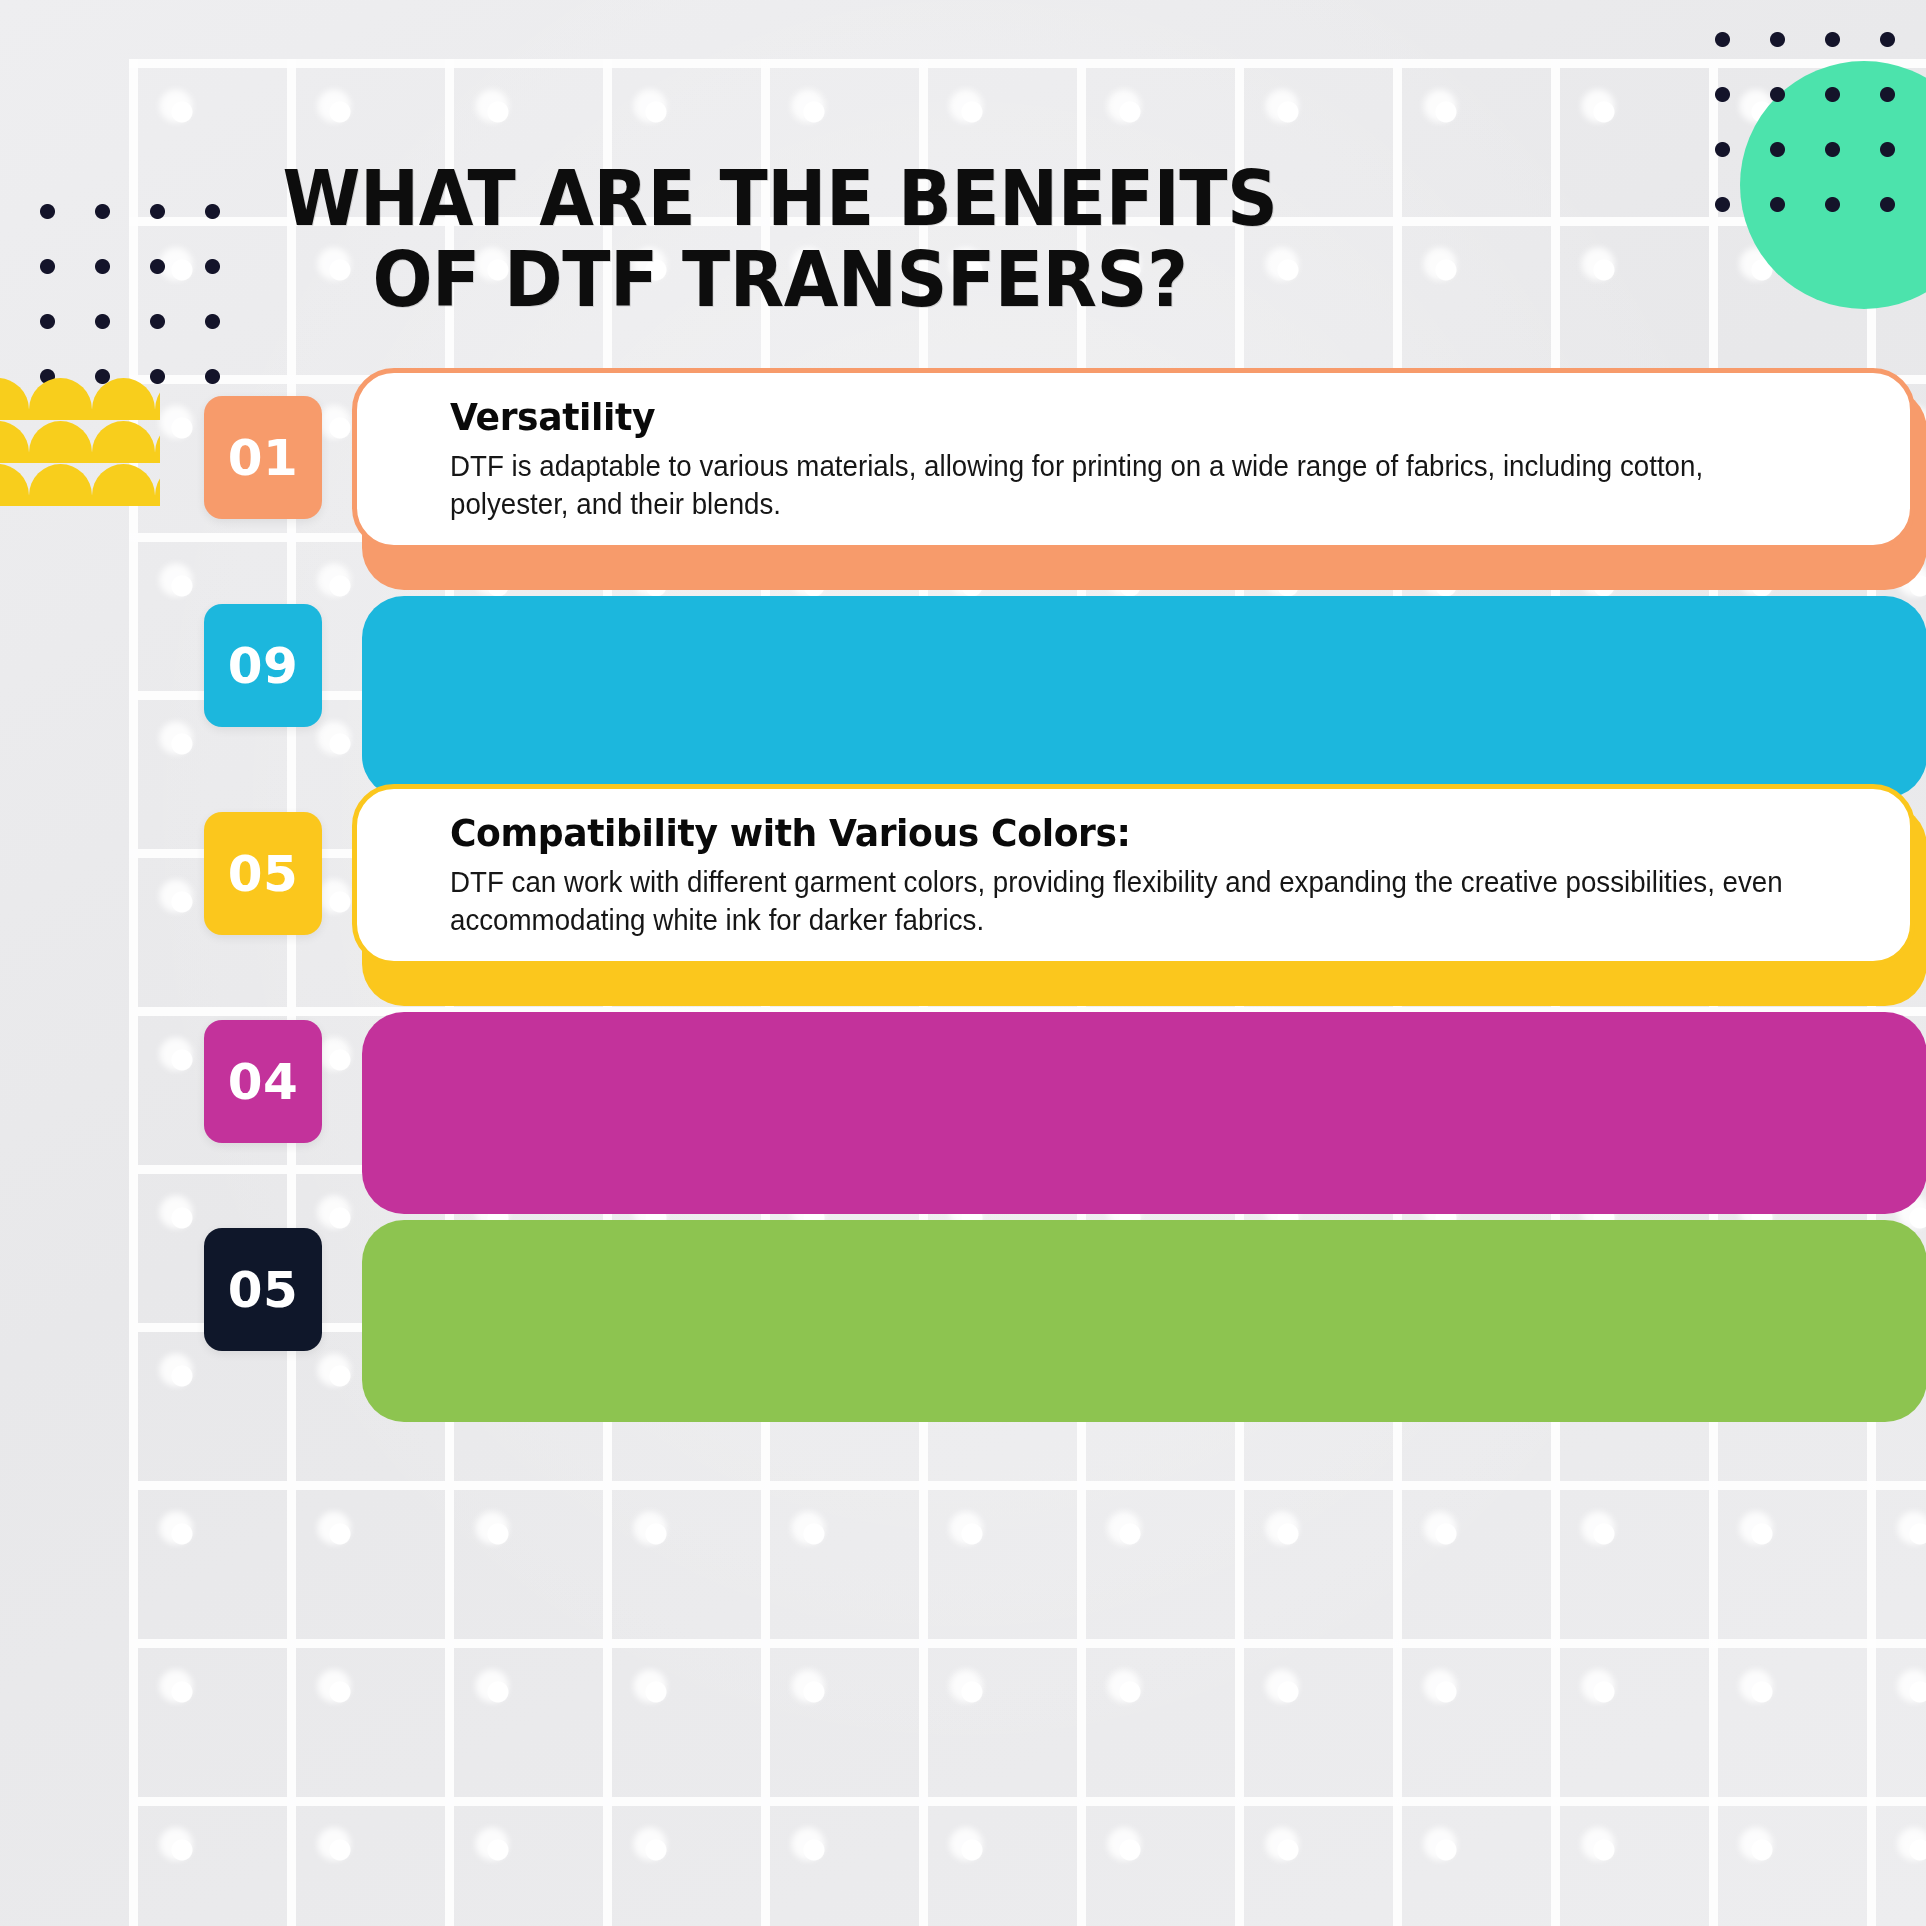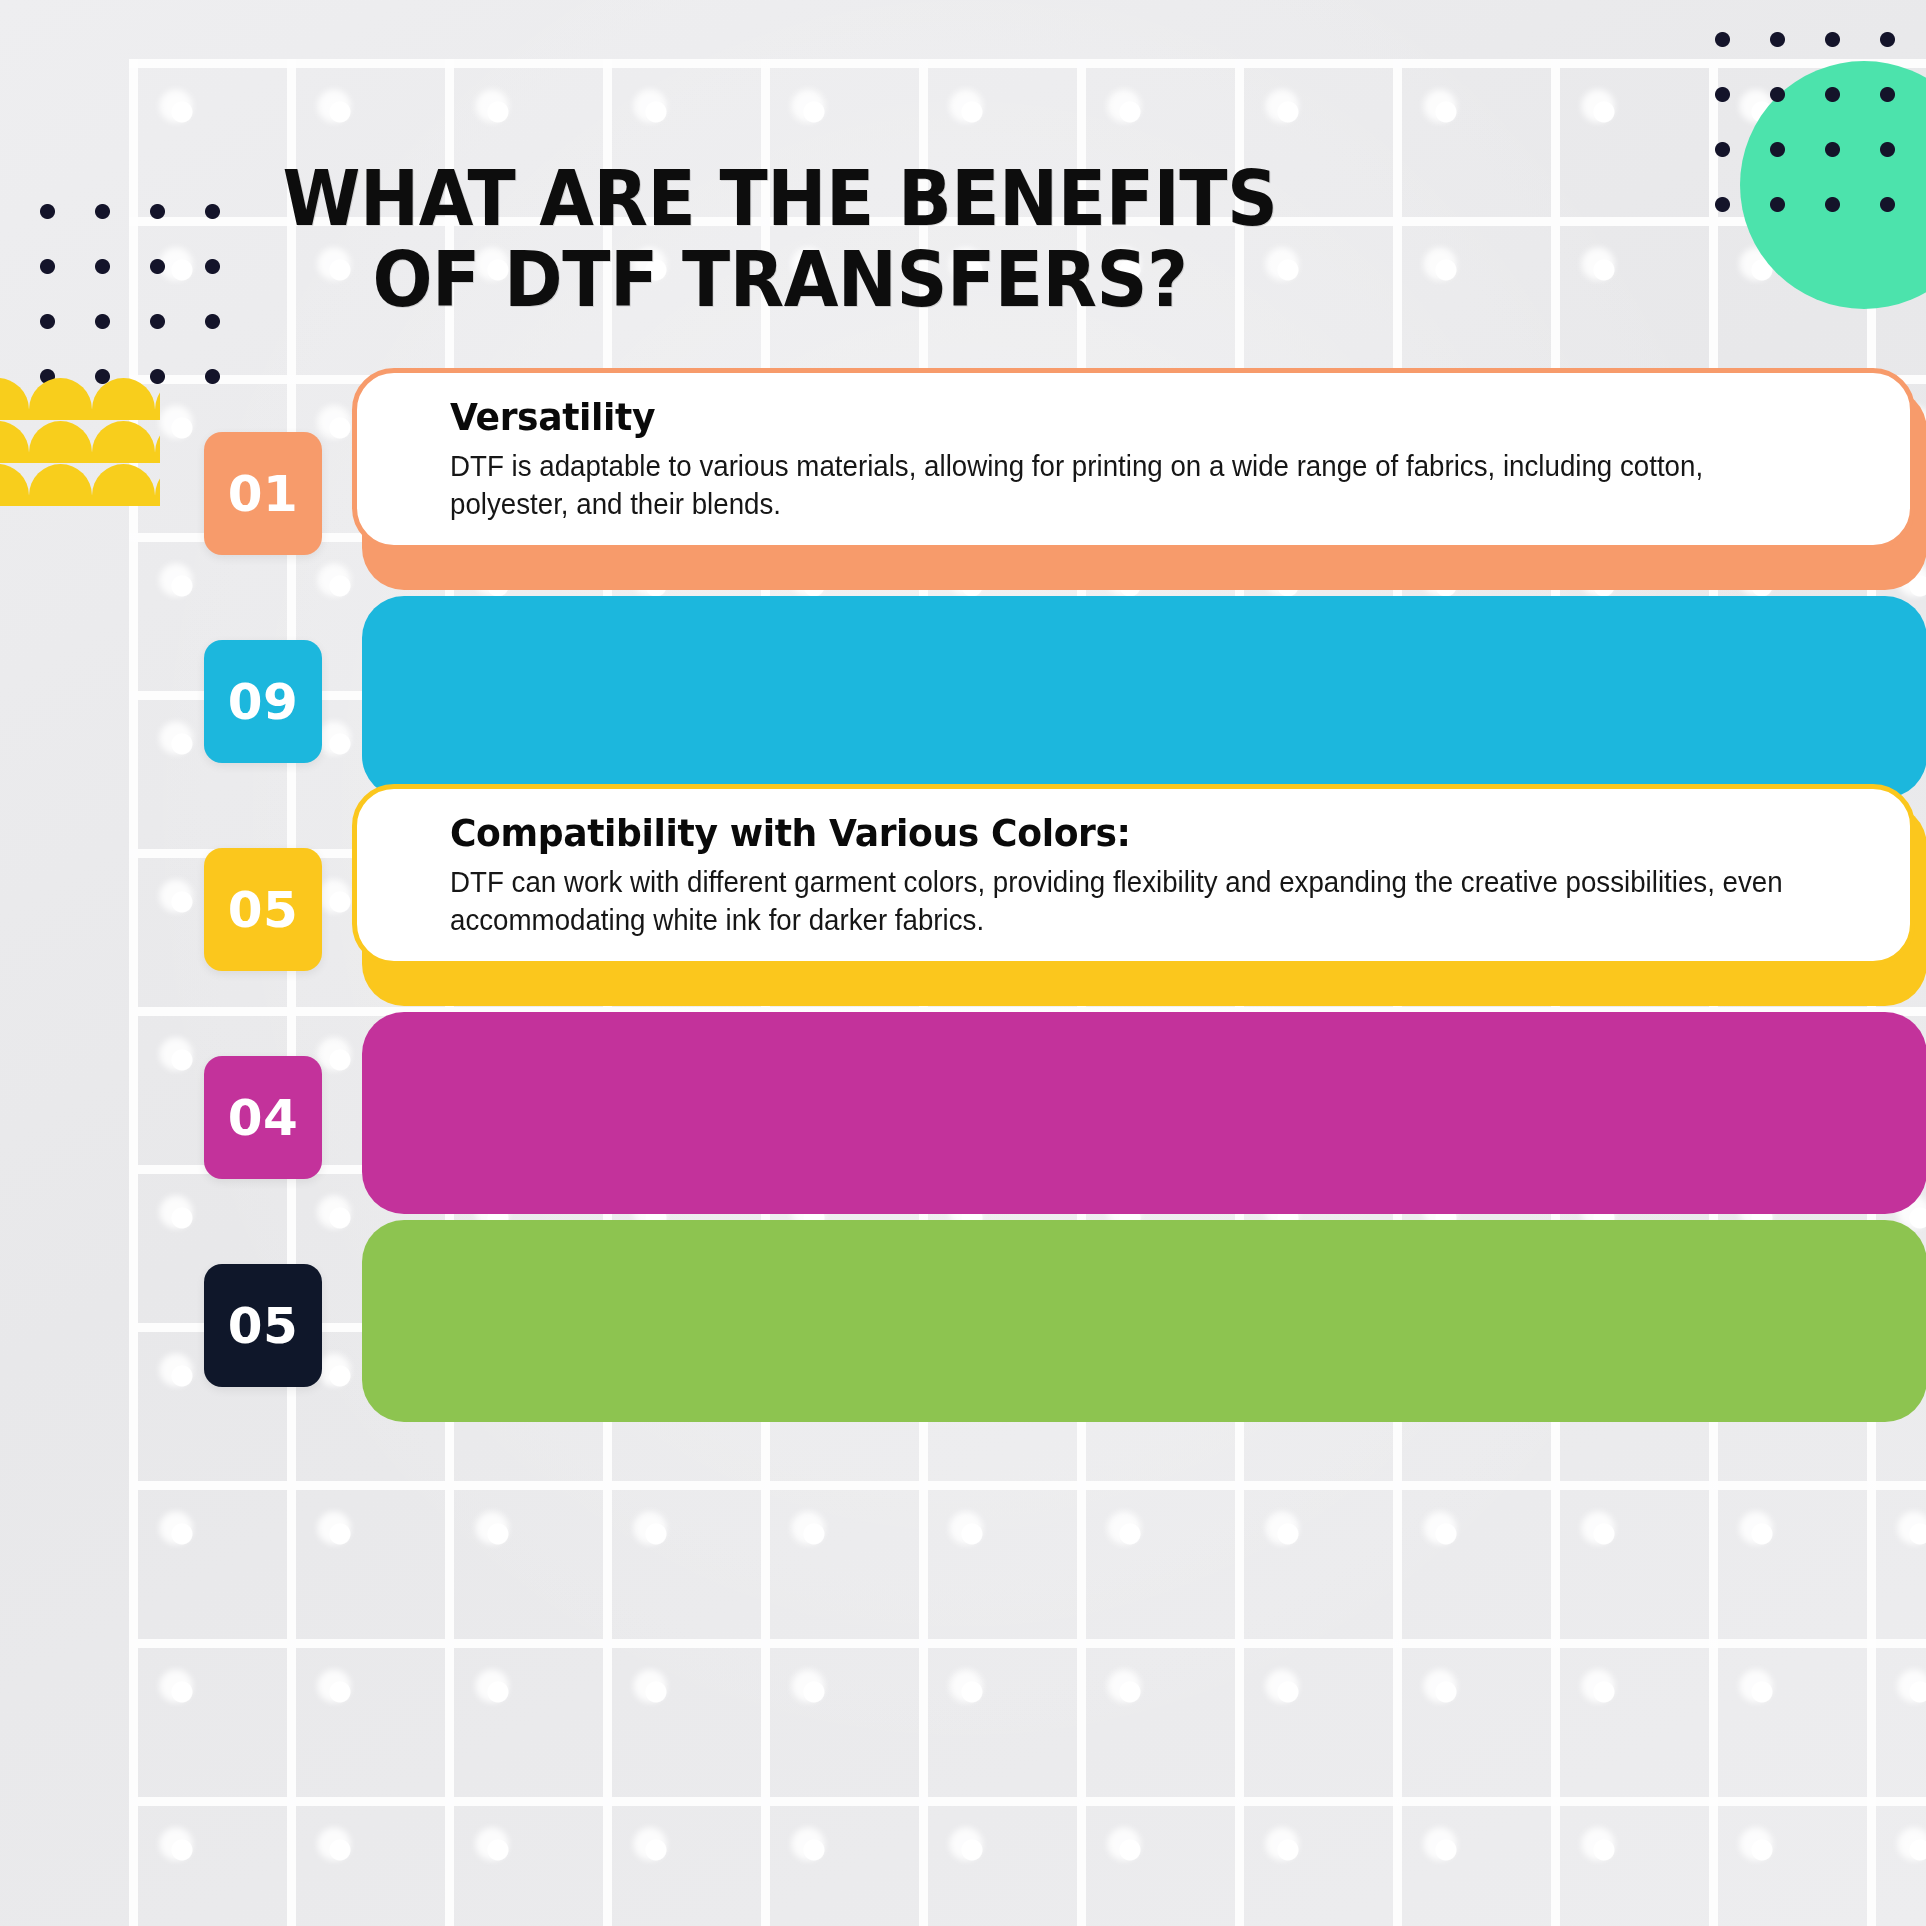--- a/index.html
+++ b/index.html
@@ -198,21 +198,20 @@
     z-index: 3;
     display: flex;
     align-items: center;
     justify-content: center;
     font-family: "DejaVu Sans", sans-serif;
     font-weight: bold;
     font-size: 50px;
     color: #ffffff;
     letter-spacing: 0.5px;
     box-shadow: 0 3px 10px rgba(0,0,0,0.07);
-    margin-top: 36px;
   }
 </style>
 </head>
 <body>
 
 <div id="bg-root">
   <div id="bg-grid"></div>
   <div id="bg-diamonds"></div>
   <div id="bg-vignette"></div>
 </div>

